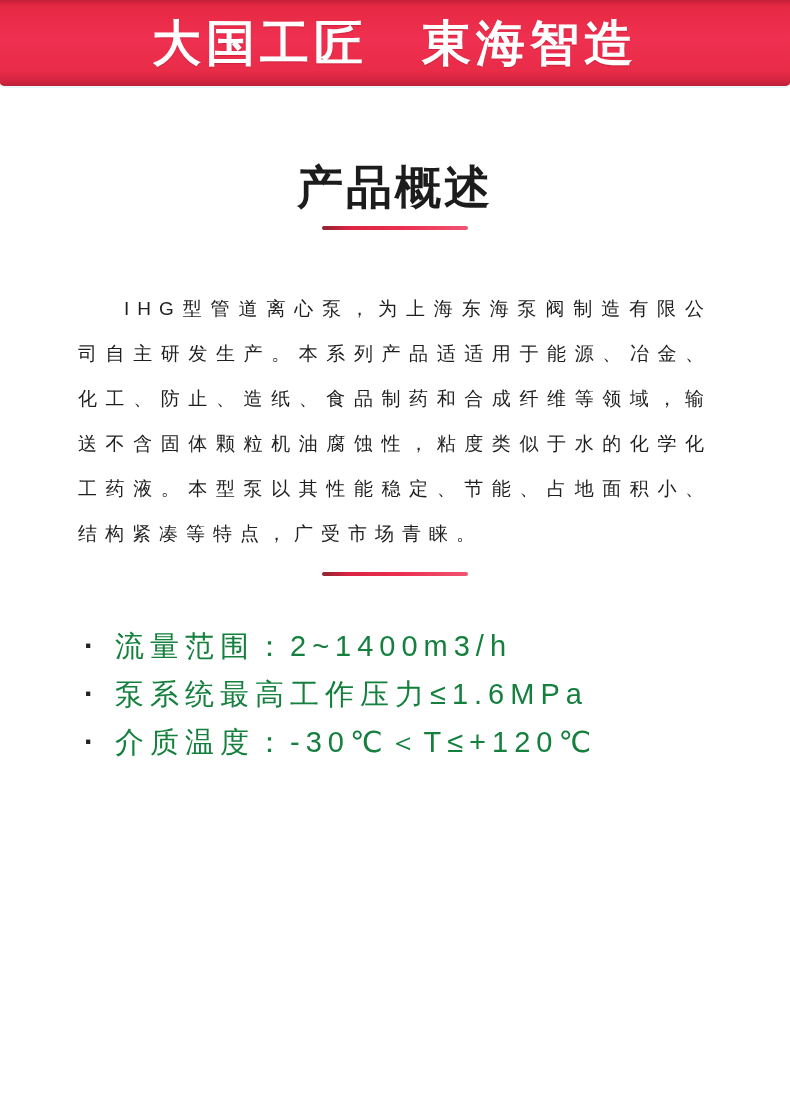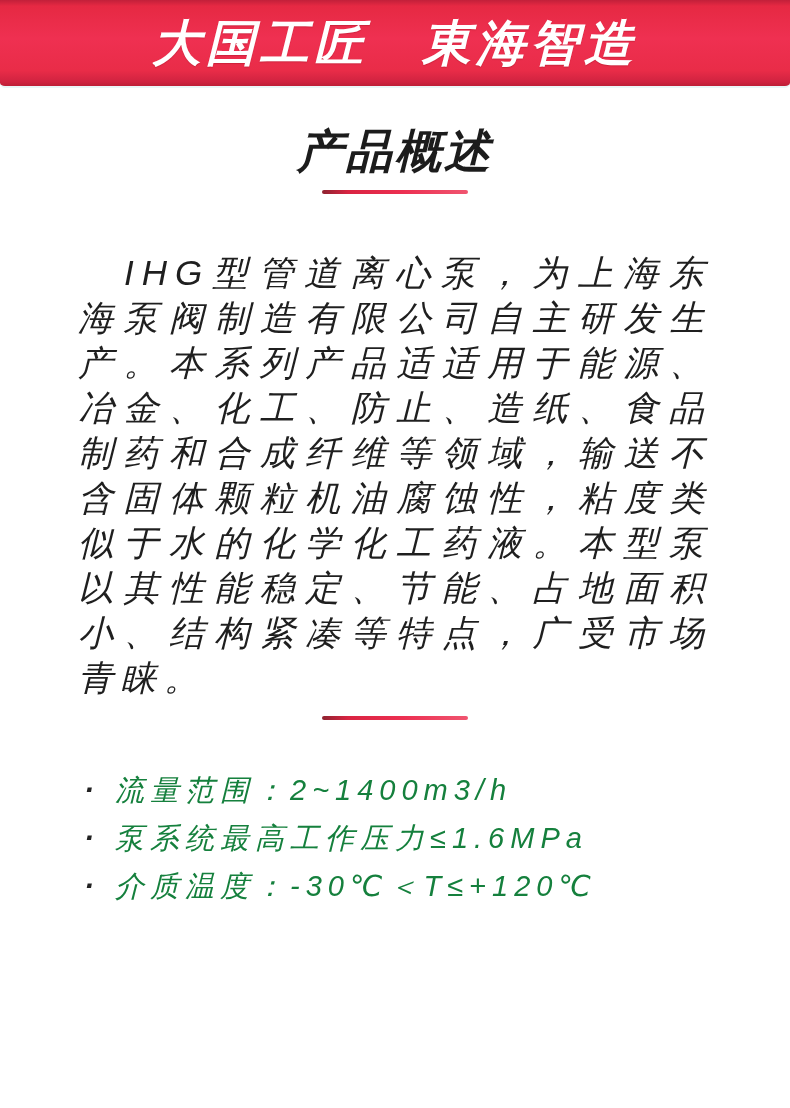--- a/index.html
+++ b/index.html
@@ -1,15 +1,15 @@
 <!DOCTYPE html>
 <html><head>
 <meta charset="utf-8">
 <style>
-  * { box-sizing: border-box; font-style: italic; }
+  * { box-sizing: border-box; }
   html, body { margin: 0; padding: 0; }
   body {
     width: 790px;
     background: #ffffff;
     font-family: "Liberation Sans", "DejaVu Sans", sans-serif;
   }
   .page {
     width: 790px;
     height: 1108px;
     background: #ffffff;
@@ -41,35 +41,35 @@
   
   .sec-title {
     margin: 0;
     text-align: center;
     font-size: 46px;
     font-weight: bold;
     color: #1c1c1c;
     letter-spacing: 3px;
     line-height: 1;
   }
-  .overview-section .sec-title { padding-top: 40px; }
+  .overview-section .sec-title { padding-top: 76px; }
   .conditions-section .sec-title { padding-top: 96px; }
   .title-underline {
     width: 146px;
     height: 4px;
     margin: 16px auto 0;
     border-radius: 2px;
     background: linear-gradient(90deg,
       #8e2330 0%, #d92442 18%, #ec2f51 55%, #f05570 100%);
   }
 
   
   .para {
     margin: 56px 78px 0;
-    font-size: 35px;
+    font-size: 19px;
     line-height: 45px;
     letter-spacing: 8px;
     color: #1f1f1f;
     text-align: justify;
     text-indent: 46px;
   }
 
   
   .cond-list {
     list-style: none;

